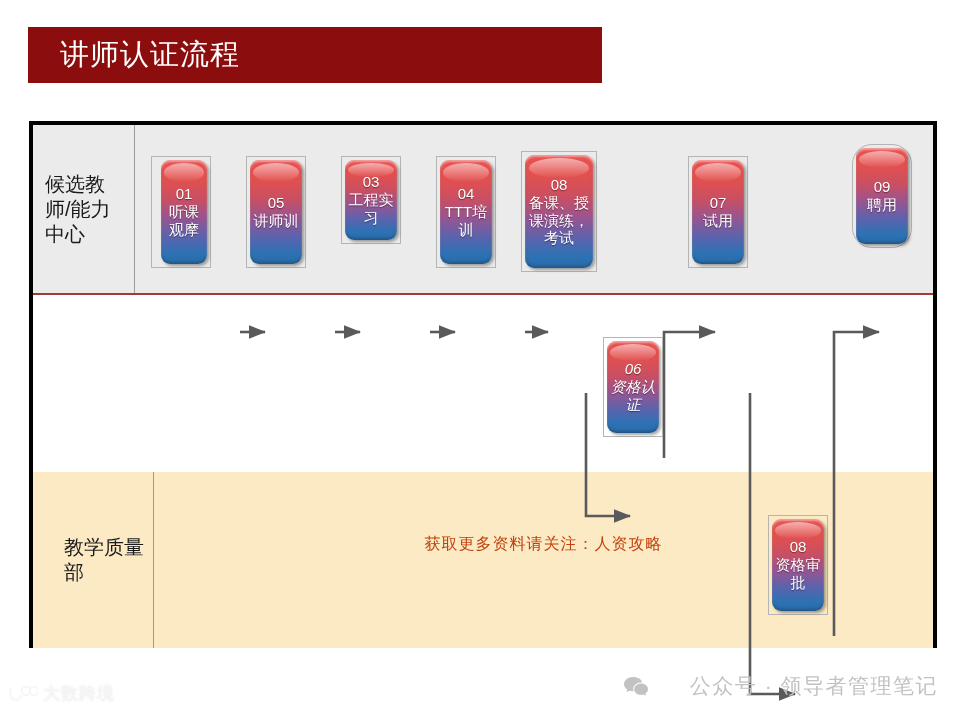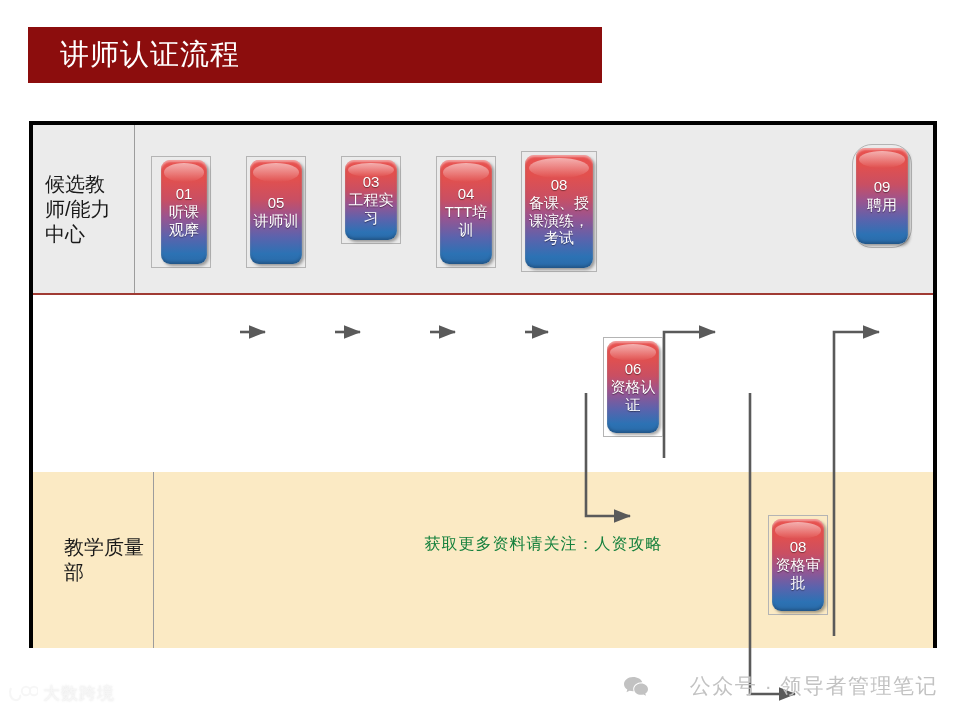--- a/index.html
+++ b/index.html
@@ -85,21 +85,21 @@
   #lane-2 .lane-label { background: #fbeac4; }
 
   
   #inner-watermark {
     position: absolute;
     left: 0;
     right: 0;
     top: 62px;
     text-align: center;
     font-size: 16px;
-    color: #15803d;
+    color: #c2410c;
     letter-spacing: 1px;
     pointer-events: none;
   }
 
   
   #connectors {
     position: absolute;
     left: 29px;
     top: 121px;
     width: 908px;
@@ -290,29 +290,35 @@
     </div>
   </div>
 
   <div class="node" style="left:488px; top:26px; width:76px; height:121px;">
     <div class="node-inner">
       <div class="node-num">08</div>
       <div class="node-text">备课、授课演练，考试</div>
     </div>
   </div>
 
+  <div class="node" style="left:655px; top:31px; width:60px; height:112px;">
+    <div class="node-inner">
+      <div class="node-num">07</div>
+      <div class="node-text">试用</div>
+    </div>
+  </div>
 
   <div class="node" style="left:819px; top:19px; width:60px; height:104px;border-radius:20px;">
     <div class="node-inner">
       <div class="node-num">09</div>
       <div class="node-text">聘用</div>
     </div>
   </div>
 
-  <div class="node" style="left:570px; top:212px; width:60px; height:100px;">
+  <div class="node" style="left:570px; top:212px; width:60px; height:100px;font-style:italic;">
     <div class="node-inner">
       <div class="node-num">06</div>
       <div class="node-text">资格认证</div>
     </div>
   </div>
 
   <div class="node" style="left:735px; top:390px; width:60px; height:100px;">
     <div class="node-inner">
       <div class="node-num">08</div>
       <div class="node-text">资格审批</div>

